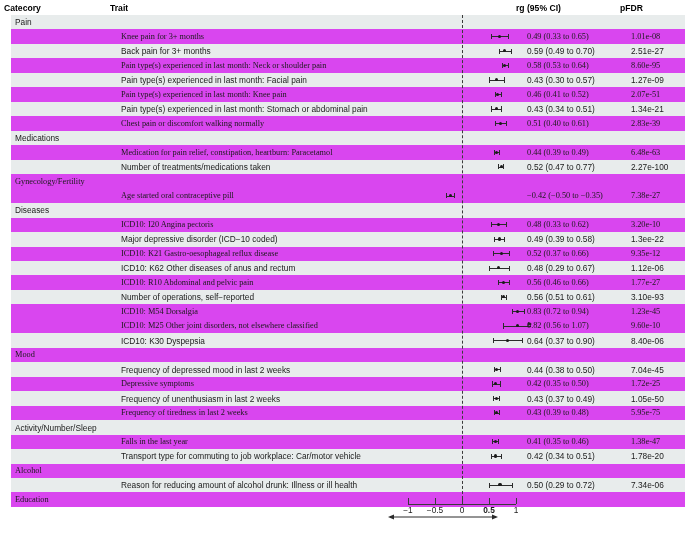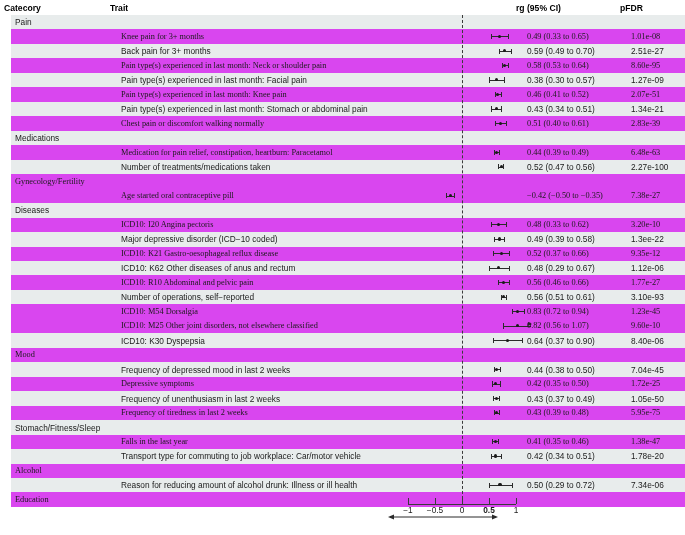--- a/index.html
+++ b/index.html
@@ -226,21 +226,21 @@
         <div class="pt-est" style="left: 491.77px;"></div>
         <div class="rg-label">0.58 (0.53 to 0.64)</div>
         <div class="p-label">8.60e-95</div>
       </div>
       <div class="row shade">
         <div class="trait-label">Pain type(s) experienced in last month: Facial pain</div>
         <div class="ci-line" style="left: 478.2px; width: 14.58px;"></div>
         <div class="ci-cap" style="left: 478.2px;"></div>
         <div class="ci-cap" style="left: 492.78px;"></div>
         <div class="pt-est" style="left: 483.67px;"></div>
-        <div class="rg-label">0.38 (0.30 to 0.57)</div>
+        <div class="rg-label">0.43 (0.30 to 0.57)</div>
         <div class="p-label">1.27e-09</div>
       </div>
       <div class="row plain">
         <div class="trait-label">Pain type(s) experienced in last month: Knee pain</div>
         <div class="ci-line" style="left: 484.14px; width: 5.94px;"></div>
         <div class="ci-cap" style="left: 484.14px;"></div>
         <div class="ci-cap" style="left: 490.08px;"></div>
         <div class="pt-est" style="left: 485.29px;"></div>
         <div class="rg-label">0.46 (0.41 to 0.52)</div>
         <div class="p-label">2.07e-51</div>
@@ -274,21 +274,21 @@
         <div class="pt-est" style="left: 484.21px;"></div>
         <div class="rg-label">0.44 (0.39 to 0.49)</div>
         <div class="p-label">6.48e-63</div>
       </div>
       <div class="row shade">
         <div class="trait-label">Number of treatments/medications taken</div>
         <div class="ci-line" style="left: 487.38px; width: 4.86px;"></div>
         <div class="ci-cap" style="left: 487.38px;"></div>
         <div class="ci-cap" style="left: 492.24px;"></div>
         <div class="pt-est" style="left: 488.53px;"></div>
-        <div class="rg-label">0.52 (0.47 to 0.56)</div>
+        <div class="rg-label">0.52 (0.47 to 0.77)</div>
         <div class="p-label">2.27e-100</div>
       </div>
       <div class="row plain">
         <div class="cat-label">Gynecology/Fertility</div>
       </div>
       <div class="row plain">
         <div class="trait-label">Age started oral contraceptive pill</div>
         <div class="ci-line" style="left: 435px; width: 8.1px;"></div>
         <div class="ci-cap" style="left: 435px;"></div>
         <div class="ci-cap" style="left: 443.1px;"></div>
@@ -413,21 +413,21 @@
       <div class="row plain">
         <div class="trait-label">Frequency of tiredness in last 2 weeks</div>
         <div class="ci-line" style="left: 483.06px; width: 4.86px;"></div>
         <div class="ci-cap" style="left: 483.06px;"></div>
         <div class="ci-cap" style="left: 487.92px;"></div>
         <div class="pt-est" style="left: 483.67px;"></div>
         <div class="rg-label">0.43 (0.39 to 0.48)</div>
         <div class="p-label">5.95e-75</div>
       </div>
       <div class="row shade">
-        <div class="cat-label">Stomach/Fitness/Sleep</div>
+        <div class="cat-label">Activity/Number/Sleep</div>
       </div>
       <div class="row plain">
         <div class="trait-label">Falls in the last year</div>
         <div class="ci-line" style="left: 480.9px; width: 5.94px;"></div>
         <div class="ci-cap" style="left: 480.9px;"></div>
         <div class="ci-cap" style="left: 486.84px;"></div>
         <div class="pt-est" style="left: 482.59px;"></div>
         <div class="rg-label">0.41 (0.35 to 0.46)</div>
         <div class="p-label">1.38e-47</div>
       </div>

